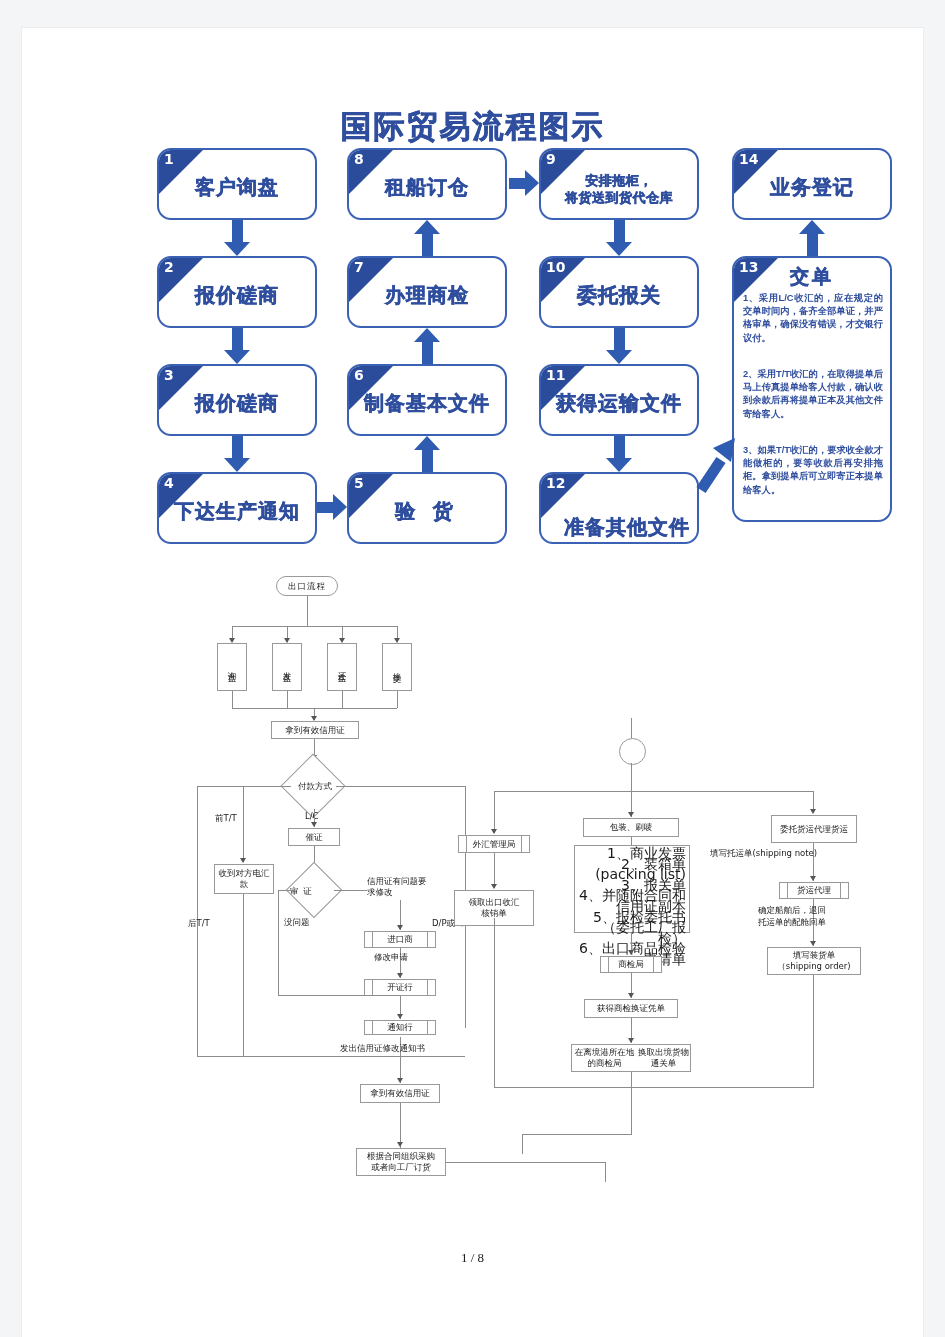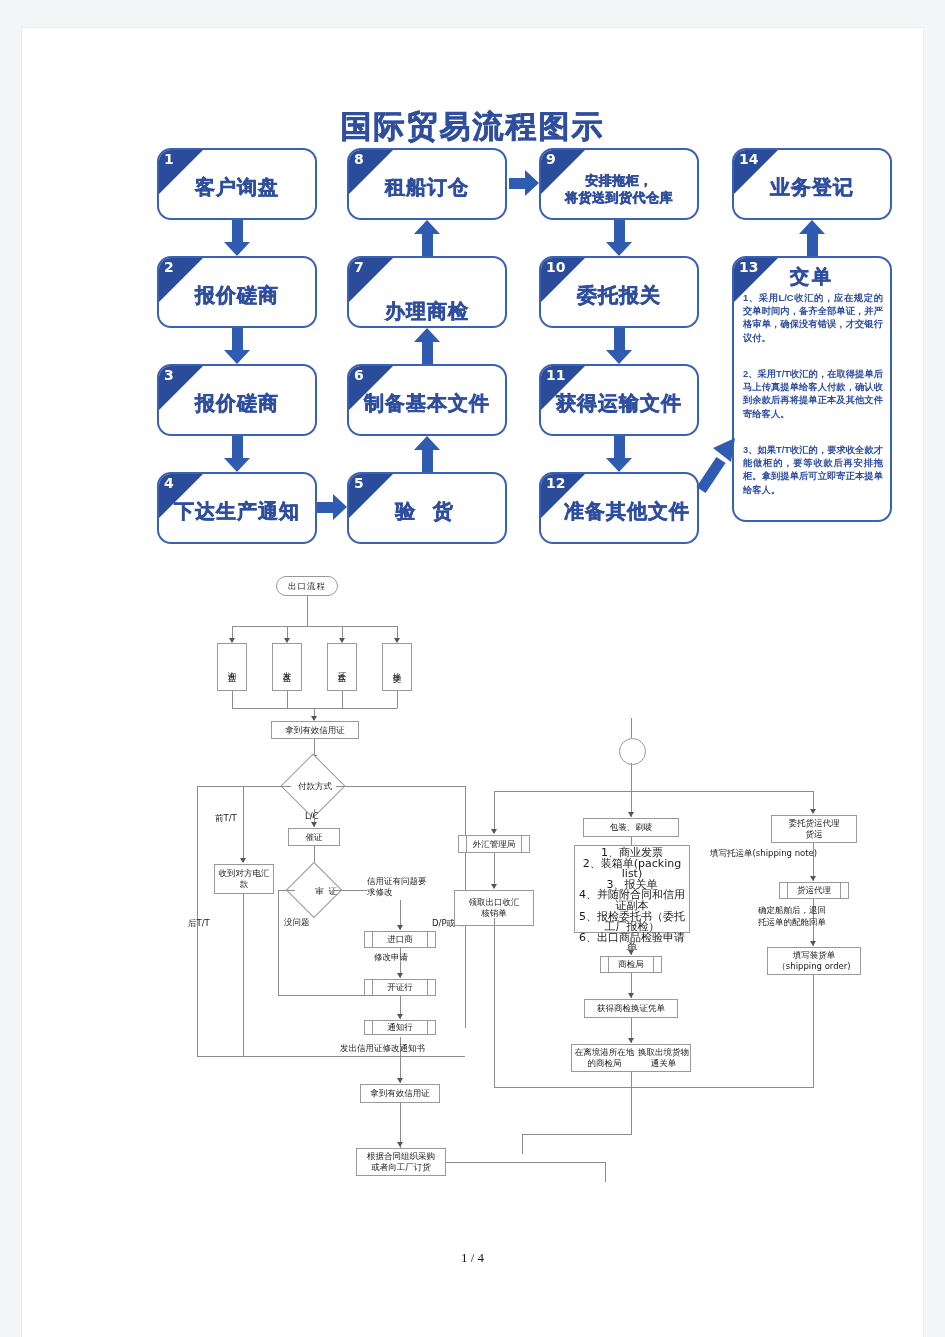--- a/index.html
+++ b/index.html
@@ -96,22 +96,22 @@
     text-align:center;
     font-family:"DejaVu Sans","Liberation Sans",sans-serif;
   }
   .fbox.vert{writing-mode:vertical-rl;letter-spacing:2px;}
   .fbox.pre::before,.fbox.pre::after{
     content:"";position:absolute;top:-1px;bottom:-1px;width:0;border-left:1px solid #999;
   }
   .fbox.pre::before{left:7px;}
   .fbox.pre::after{right:7px;}
   .fbox.listbox{
-    display:block;text-align:center;padding:2px 3px;
-    font-size:11px;line-height:10.6px;
+    display:block;text-align:right;padding:2px 3px;
+    font-size:14px;line-height:10.6px;
   }
   .stadium{border-radius:999px;}
   .diamond{
     position:absolute;
     transform:rotate(45deg);
     border:1px solid #999;background:#fff;box-sizing:border-box;
   }
   .dlabel{
     position:absolute;
     font-size:8.5px;color:#1a1a1a;white-space:nowrap;
@@ -170,21 +170,21 @@
 
     <div class="card" style="left:135px;top:228px;width:160px;height:72px;">
       <div class="corner"></div>
       <div class="num">2</div>
       <div class="label big" style="top:24px;">报价磋商</div>
     </div>
 
     <div class="card" style="left:325px;top:228px;width:160px;height:72px;">
       <div class="corner"></div>
       <div class="num">7</div>
-      <div class="label big" style="top:40px;">办理商检</div>
+      <div class="label big" style="top:24px;">办理商检</div>
     </div>
 
     <div class="card" style="left:517px;top:228px;width:160px;height:72px;">
       <div class="corner"></div>
       <div class="num">10</div>
       <div class="label big" style="top:24px;">委托报关</div>
     </div>
 
     <div class="card" id="b13" style="left:710px;top:228px;width:160px;height:266px;">
       <div class="corner"></div>
@@ -221,21 +221,21 @@
 
     <div class="card" style="left:325px;top:444px;width:160px;height:72px;">
       <div class="corner"></div>
       <div class="num">5</div>
       <div class="label big" style="top:24px;letter-spacing:6px;">验 货</div>
     </div>
 
     <div class="card" style="left:517px;top:444px;width:160px;height:72px;">
       <div class="corner"></div>
       <div class="num">12</div>
-      <div class="label big" style="top:24px;padding-left:16px;">准备其他文件</div>
+      <div class="label big" style="top:40px;padding-left:16px;">准备其他文件</div>
     </div>
 
     <div class="parrow down" style="left:202px;top:192px;width:27px;height:36px;">
       <div class="shaft" style="height:22px;"></div>
         <div class="head"></div>
     </div>
     <div class="parrow down" style="left:202px;top:300px;width:27px;height:36px;">
       <div class="shaft" style="height:22px;"></div>
         <div class="head"></div>
     </div>
@@ -341,21 +341,21 @@
     </div>
     <div class="ln lnv" style="left:221px;top:346px;height:162px;"></div>
 
     <div class="ln lnv" style="left:292px;top:261px;height:18px;"></div>
     <div class="ahead" style="left:289px;top:274px;"></div>
     <div class="fbox" style="left:266px;top:280px;width:52px;height:18px;">催证</div>
     <div class="ln lnv" style="left:292px;top:298px;height:22px;"></div>
     <div class="ahead" style="left:289px;top:316px;"></div>
 
     <div class="diamond" style="left:272px;top:322px;width:40px;height:40px;"></div>
-    <div class="dlabel" style="left:268px;top:338px;width:48px;text-align:right;letter-spacing:1px;">审 证</div>
+    <div class="dlabel" style="left:268px;top:338px;width:48px;text-align:left;letter-spacing:1px;">审 证</div>
 
     <div class="ln lnh" style="left:312px;top:342px;width:33px;"></div>
     <div class="dlabel" style="left:345px;top:328px;">
       <span style="display:inline-block;width:62px;white-space:normal;line-height:11px;">信用证有问题要求修改</span>
     </div>
     <div class="ln lnv" style="left:378px;top:352px;height:30px;"></div>
     <div class="ahead" style="left:375px;top:377px;"></div>
     <div class="fbox pre" style="left:342px;top:383px;width:72px;height:17px;">进口商</div>
     <div class="ln lnv" style="left:378px;top:400px;height:30px;"></div>
     <div class="dlabel" style="left:352px;top:404px;">修改申请</div>
@@ -425,21 +425,21 @@
     <div class="fbox" style="left:549px;top:496px;width:120px;height:28px;flex-direction:row;">
       <span>在离境港所在地的商检局</span>
       <span>换取出境货物通关单</span>
     </div>
     <div class="ln lnv" style="left:609px;top:524px;height:62px;"></div>
     <div class="ln lnh" style="left:472px;top:539px;width:320px;"></div>
     <div class="ln lnv" style="left:500px;top:586px;height:20px;"></div>
     <div class="ln lnh" style="left:500px;top:586px;width:110px;"></div>
 
     <div class="ahead" style="left:788px;top:261px;"></div>
-    <div class="fbox" style="left:749px;top:267px;width:86px;height:28px;flex-direction:column;">
+    <div class="fbox" style="left:749px;top:267px;width:86px;height:28px;flex-direction:row;">
       <span>委托货运代理</span>
       <span>货运</span>
     </div>
     <div class="ln lnv" style="left:791px;top:295px;height:38px;"></div>
     <div class="dlabel" style="left:688px;top:300px;">填写托运单(shipping note)</div>
     <div class="ahead" style="left:788px;top:328px;"></div>
     <div class="fbox pre" style="left:757px;top:334px;width:70px;height:17px;">货运代理</div>
     <div class="ln lnv" style="left:791px;top:351px;height:47px;"></div>
     <div class="dlabel" style="left:736px;top:357px;text-align:center;">
       <div>确定船舶后，退回</div>
@@ -447,14 +447,14 @@
     </div>
     <div class="ahead" style="left:788px;top:393px;"></div>
     <div class="fbox" style="left:745px;top:399px;width:94px;height:28px;flex-direction:column;">
       <span>填写装货单</span>
       <span>（shipping order)</span>
     </div>
     <div class="ln lnv" style="left:791px;top:427px;height:112px;"></div>
 
   </div>
 
-  <div id="footer">1 / 4</div>
+  <div id="footer">1 / 8</div>
 </div>
 
 </body></html>

